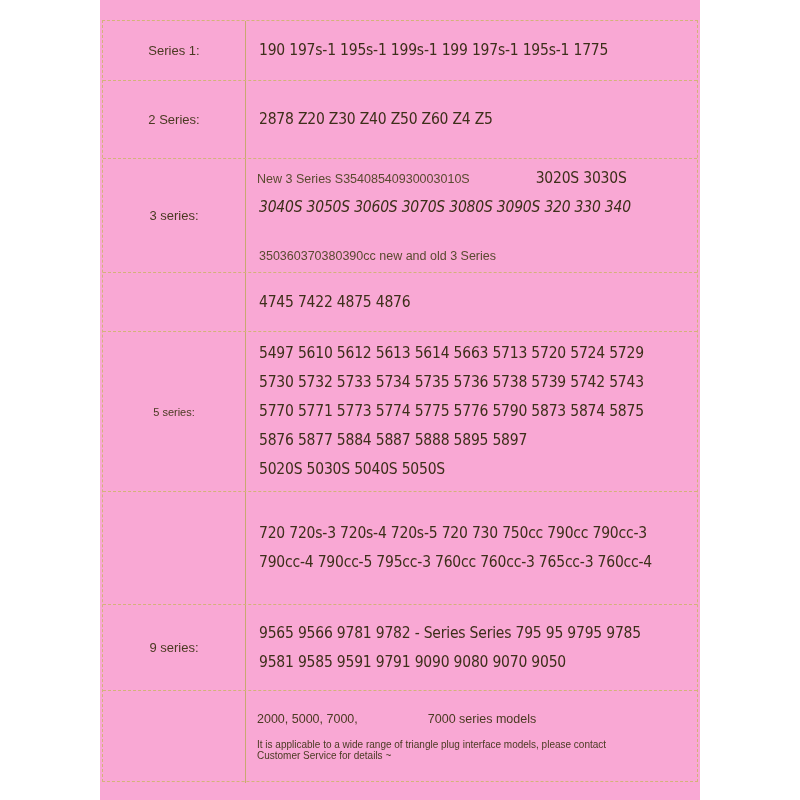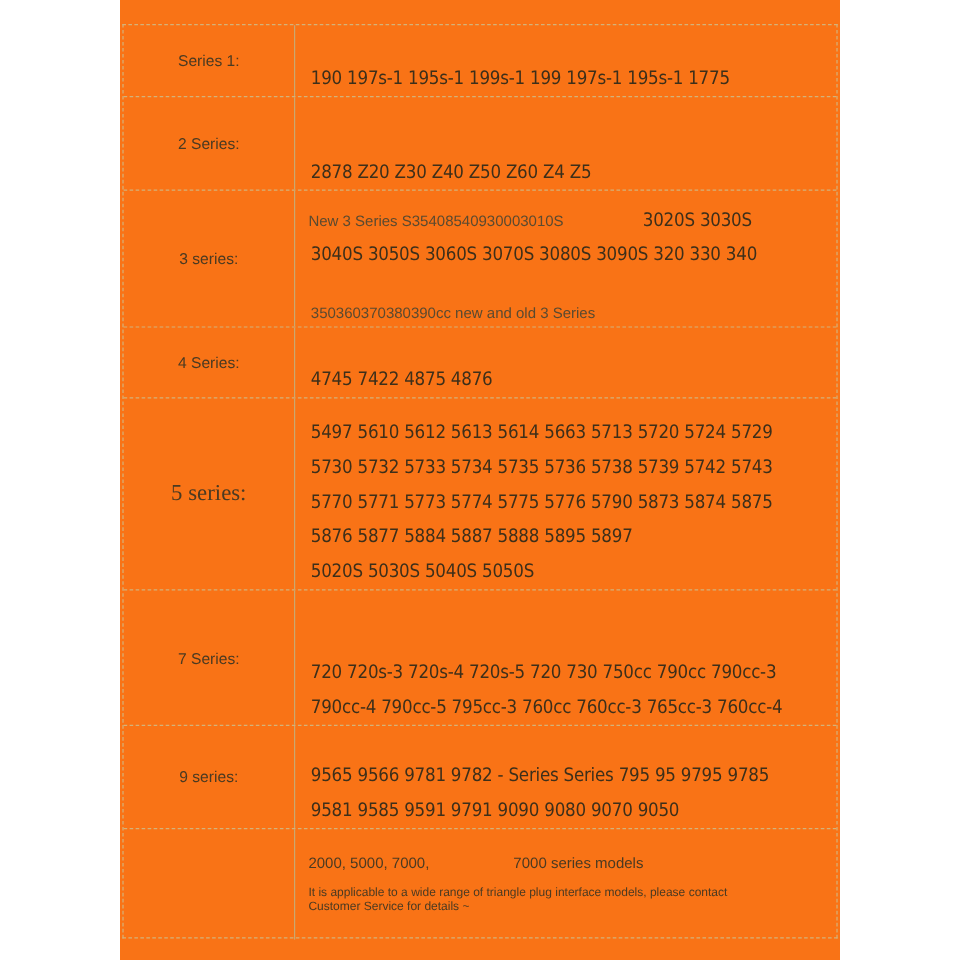--- a/index.html
+++ b/index.html
@@ -1,45 +1,45 @@
 <!DOCTYPE html>
 <html><head>
 <meta charset="utf-8">
 <style>
   html, body { margin: 0; padding: 0; background: #ffffff; }
   body { width: 800px; height: 800px; position: relative; overflow: hidden; font-family: "Liberation Sans", sans-serif; }
   .panel {
     position: absolute; left: 100px; top: 0; width: 600px; height: 800px;
-    background: #f97316;
+    background: #f9a8d4;
   }
   .table {
     position: absolute; left: 2px; top: 20px; width: 596px; height: 762px;
     border: 1px dashed #d4b27a;
     box-sizing: border-box;
   }
   .row {
     position: absolute; left: 0; width: 100%;
     border-bottom: 1px dashed #d4b27a;
     box-sizing: border-box;
   }
   .row.last { border-bottom: none; }
   .label {
     position: absolute; left: 0; top: 0; width: 142px; height: 100%;
     display: flex; align-items: center; justify-content: center;
     font-size: 13px; color: #4a3a22;
     font-family: "Liberation Sans", sans-serif;
   }
-  .label.big { font-size: 19px; font-family: Liberation Serif, serif; }
+  .label.big { font-size: 11px; }
   .vline {
     position: absolute; left: 142px; top: 0; width: 1px; height: 100%;
     background: #c9a870;
   }
   .content {
     position: absolute; left: 156px; right: 6px; top: 0; height: 100%;
-    display: flex; flex-direction: column; justify-content: flex-end;
+    display: flex; flex-direction: column; justify-content: center;
     color: #3d2f1a;
   }
   .line {
     font-family: "DejaVu Sans Condensed", "DejaVu Sans", sans-serif;
     font-stretch: condensed;
     font-size: 15.5px; line-height: 29px; white-space: nowrap;
     letter-spacing: -0.2px;
   }
   .small {
     font-family: "Liberation Sans", sans-serif;
@@ -78,47 +78,45 @@
       </div>
     </div>
 
     <div class="row" style="top:138px; height:114px;">
       <div class="label">3 series:</div>
       <div class="vline"></div>
       <div class="content" style="left:154px;">
         <div style="white-space:nowrap;">
           <span class="small">New 3 Series S35408540930003010S</span><span class="gap"></span><span class="line">3020S  3030S</span>
         </div>
-        <div class="line" style="padding-left:2px;">3040S  3050S  3060S  3070S  3080S  3090S 320 330 340</div>
+        <div class="line" style="padding-left:2px;font-style:italic;">3040S  3050S  3060S  3070S  3080S  3090S 320 330 340</div>
         <div class="small" style="padding-left:2px;">350360370380390cc new and old 3 Series</div>
       </div>
     </div>
 
     <div class="row" style="top:252px; height:59px;">
-      <div class="label">4 Series:</div>
       <div class="vline"></div>
       <div class="content">
         <div class="line">4745 7422 4875 4876</div>
       </div>
     </div>
 
     <div class="row" style="top:311px; height:160px;">
       <div class="label big">5 series:</div>
       <div class="vline"></div>
       <div class="content">
         <div class="line">5497 5610 5612 5613 5614 5663 5713 5720 5724 5729</div>
         <div class="line">5730 5732 5733 5734 5735 5736 5738 5739 5742 5743</div>
         <div class="line">5770 5771 5773 5774 5775 5776 5790 5873 5874 5875</div>
         <div class="line">5876 5877 5884 5887 5888 5895 5897</div>
         <div class="line">5020S 5030S  5040S 5050S</div>
       </div>
     </div>
 
     <div class="row" style="top:471px; height:113px;">
-      <div class="label">7 Series:</div>
       <div class="vline"></div>
       <div class="content">
         <div class="line">720 720s-3 720s-4 720s-5 720 730 750cc  790cc 790cc-3</div>
         <div class="line">790cc-4 790cc-5 795cc-3 760cc 760cc-3 765cc-3 760cc-4</div>
       </div>
     </div>
 
     <div class="row" style="top:584px; height:86px;">
       <div class="label">9 series:</div>
       <div class="vline"></div>

